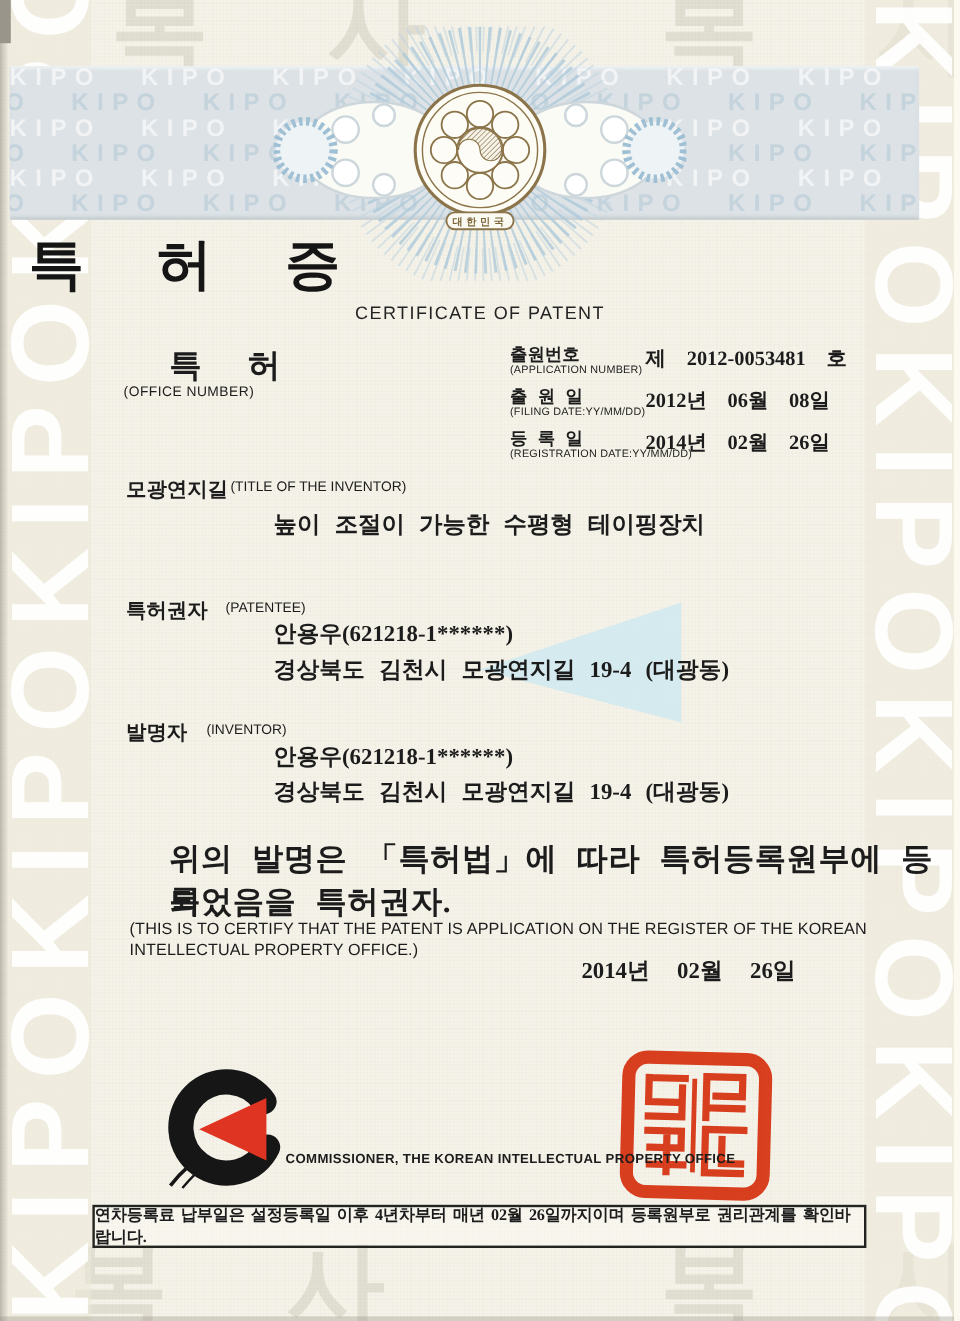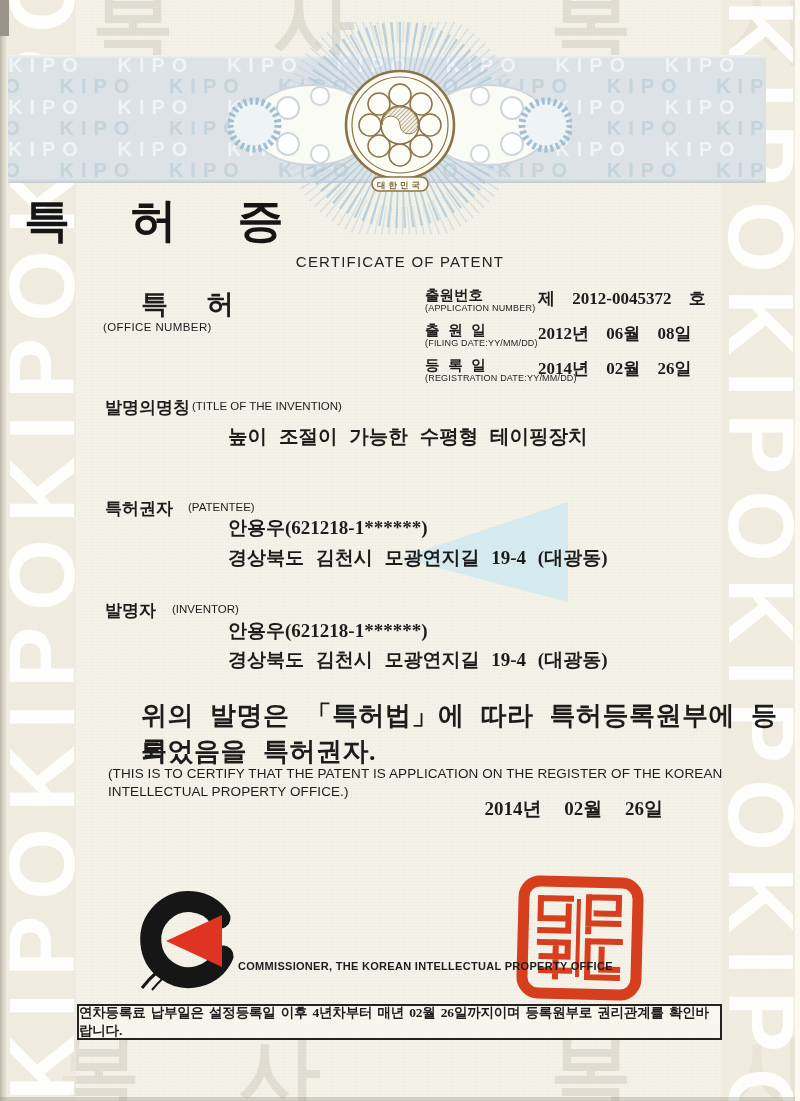--- a/index.html
+++ b/index.html
@@ -172,32 +172,32 @@
   </svg>
 
   <div class="abs title-ko">특 허 증</div>
   <div class="abs title-en sans">CERTIFICATE OF PATENT</div>
 
   <div class="abs pn-label">특 허</div>
   <div class="abs pn-label-en sans">(OFFICE NUMBER)</div>
 
   <div class="abs col-label" style="top:286px;">출원번호</div>
   <div class="abs col-label-en sans" style="top:303px;">(APPLICATION NUMBER)</div>
-  <div class="abs col-value" style="top:287px;">제 2012-0045372 호</div>
+  <div class="abs col-value" style="top:287px;">제 2012-0053481 호</div>
 
   <div class="abs col-label" style="top:321px;word-spacing:5px;">출 원 일</div>
   <div class="abs col-label-en sans" style="top:338px;">(FILING DATE:YY/MM/DD)</div>
   <div class="abs col-value" style="top:322px;">2012년 06월 08일</div>
 
   <div class="abs col-label" style="top:356px;word-spacing:5px;">등 록 일</div>
   <div class="abs col-label-en sans" style="top:373px;">(REGISTRATION DATE:YY/MM/DD)</div>
   <div class="abs col-value" style="top:357px;">2014년 02월 26일</div>
 
-  <div class="abs inv-label">발명의명칭</div>
-  <div class="abs inv-label-en sans">(TITLE OF THE INVENTION)</div>
+  <div class="abs inv-label">모광연지길</div>
+  <div class="abs inv-label-en sans">(TITLE OF THE INVENTOR)</div>
   <div class="abs inv-title">높이 조절이 가능한 수평형 테이핑장치</div>
 
   <div class="abs triangle"></div>
 
   <div class="abs sec-label" style="left:105px;top:497px;font-family:Liberation Mono, monospace;">특허권자</div>
   <div class="abs sec-label-en sans" style="left:188px;top:501px;">(PATENTEE)</div>
   <div class="abs sec-name" style="left:228px;top:515px;">안용우(621218-1******)</div>
   <div class="abs sec-addr" style="left:228px;top:545px;">경상북도 김천시 모광연지길 19-4 (대광동)</div>
 
   <div class="abs sec-label" style="left:105px;top:599px;">발명자</div>

